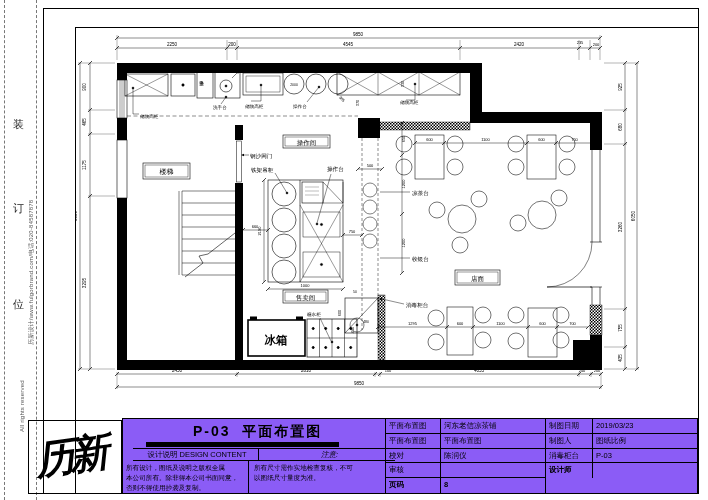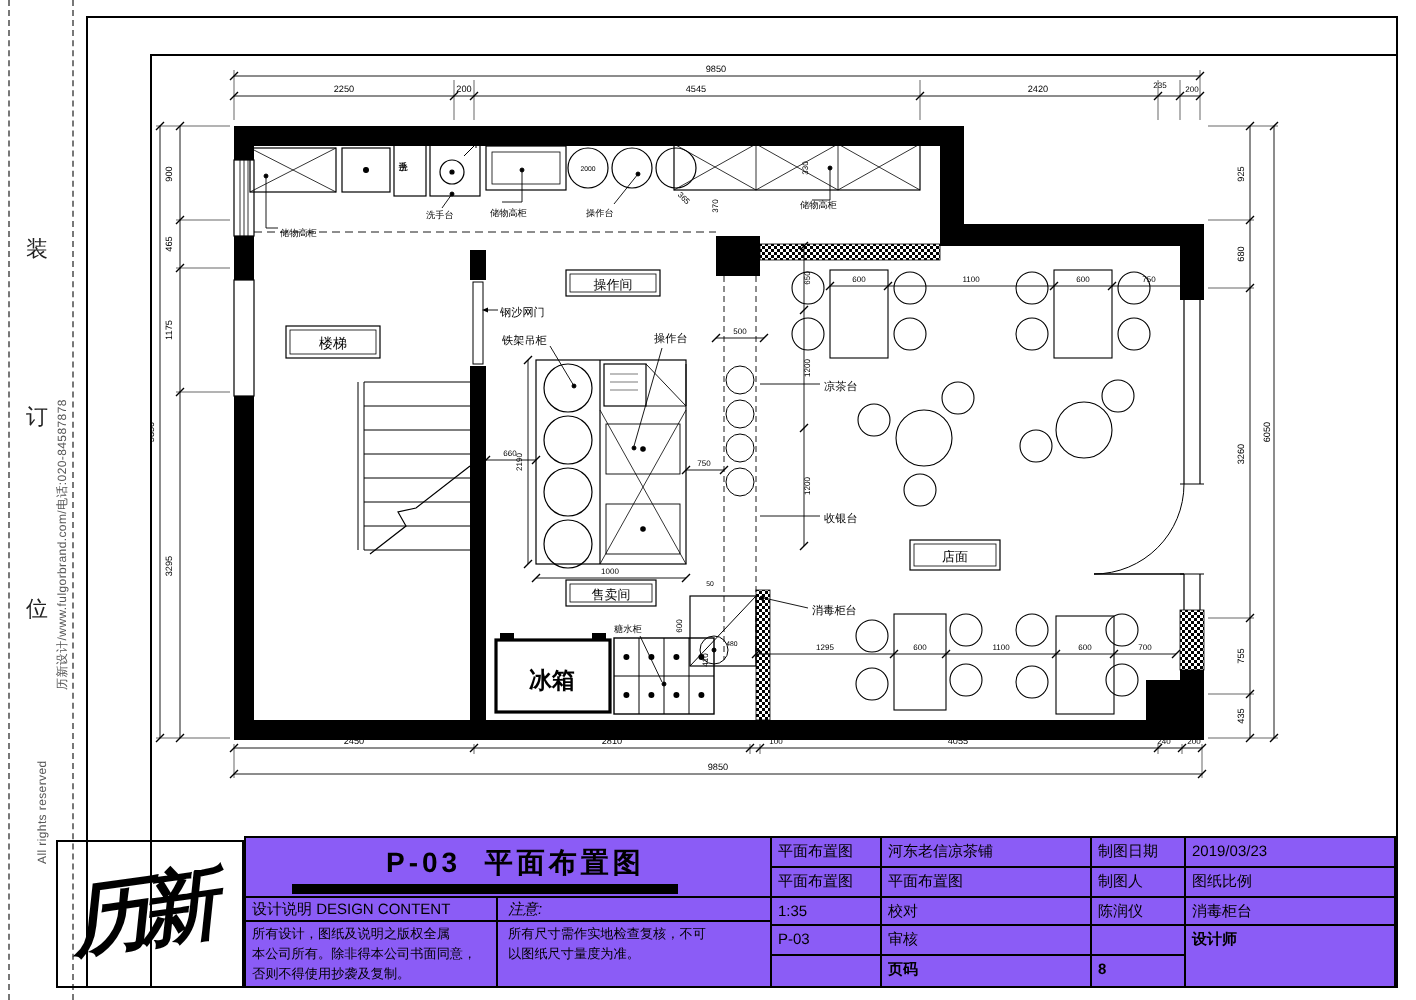--- a/index.html
+++ b/index.html
@@ -17,21 +17,21 @@
   
   .tblock{position:absolute;left:28px;top:420px;height:74px;}
   .logobox{position:absolute;left:0;top:0;width:94px;height:74px;border:1px solid #000;box-sizing:border-box;overflow:hidden;}
   .logoglyph{position:absolute;left:6px;top:8px;font-family:"DejaVu Serif","Liberation Serif",serif;
              font-style:italic;font-weight:bold;font-size:40px;transform:rotate(-8deg);letter-spacing:-6px;}
   .tmain{position:absolute;left:94px;top:-2px;width:576px;height:76px;border:1px solid #000;box-sizing:border-box;background:#8b5cf6;}
   .tleft{position:absolute;left:0;top:0;width:263px;height:100%;border-right:1px solid #000;box-sizing:border-box;}
   .trow1{position:relative;height:29px;}
   .tptitle{position:absolute;left:70px;top:4px;font-size:14px;font-weight:bold;letter-spacing:2px;white-space:nowrap;}
   .tbar{position:absolute;left:23px;top:23px;width:193px;height:5px;background:#000;}
-  .trow2{position:absolute;left:0;top:29px;width:100%;height:13px;border-top:1px solid #000;border-bottom:1px solid #000;box-sizing:border-box;display:flex;}
+  .trow2{position:absolute;left:10px;top:29px;width:100%;height:13px;border-top:1px solid #000;border-bottom:1px solid #000;box-sizing:border-box;display:flex;text-align:center;}
   .trow2 .c1{width:126px;border-right:1px solid #000;box-sizing:border-box;font-size:7.5px;line-height:11px;padding-left:3px;}
   .trow2 .c2{flex:1;font-size:7.5px;line-height:11px;padding-left:5px;font-style:italic;}
   .tbody{position:absolute;left:0;top:42px;width:100%;bottom:0;display:flex;}
   .tbody .c1{width:126px;border-right:1px solid #000;box-sizing:border-box;font-size:6.6px;line-height:10px;padding:2px 0 0 3px;}
   .tbody .c2{flex:1;font-size:6.6px;line-height:10px;padding:2px 0 0 5px;}
   .tinfo{position:absolute;left:263px;top:0;width:313px;height:100%;display:grid;
          grid-template-columns:55px 105px 47px 106px;grid-auto-rows:14.8px;}
   .tinfo div{border-right:1px solid #000;border-bottom:1px solid #000;box-sizing:border-box;
              font-size:7.5px;line-height:14px;padding-left:3px;overflow:hidden;white-space:nowrap;}
   .tinfo div:nth-child(4n){border-right:none;}
@@ -376,21 +376,20 @@
       </div>
       <div class="tinfo">
         <div>平面布置图</div>
         <div>河东老信凉茶铺</div>
         <div>制图日期</div>
         <div>2019/03/23</div>
         <div>平面布置图</div>
         <div>平面布置图</div>
         <div>制图人</div>
         <div>图纸比例</div>
-        <div>1:35</div>
         <div>校对</div>
         <div>陈润仪</div>
         <div>消毒柜台</div>
         <div>P-03</div>
         <div>审核</div>
         <div></div>
         <div>设计师</div>
         <div></div>
         <div>页码</div>
         <div>8</div>

